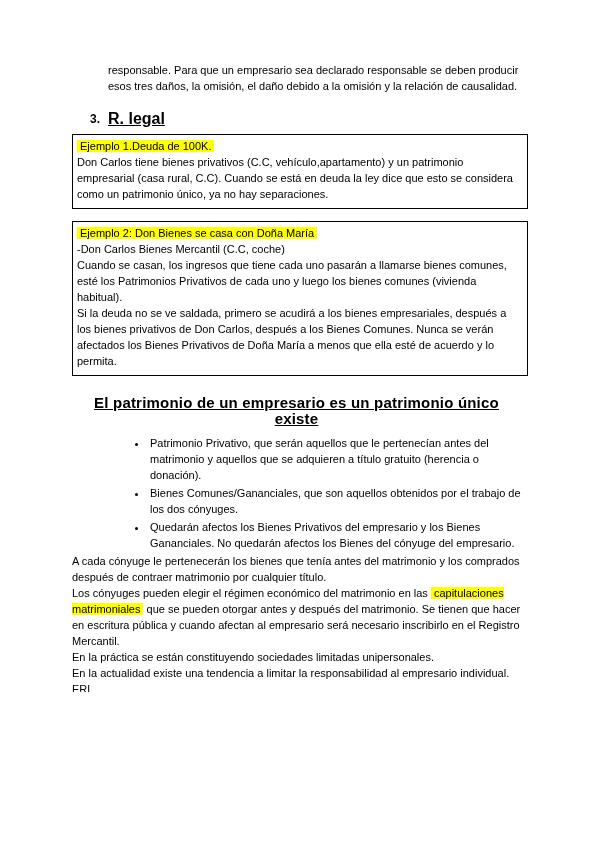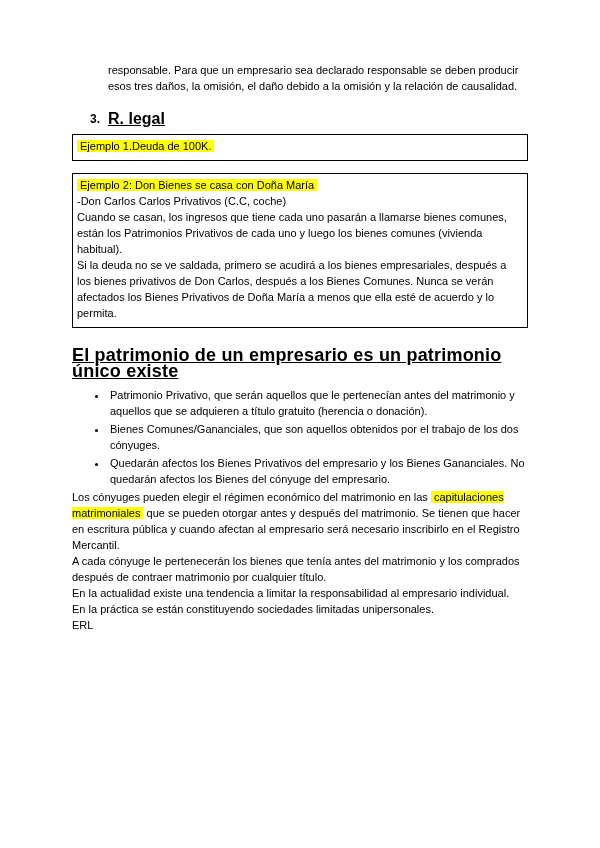--- a/index.html
+++ b/index.html
@@ -28,67 +28,69 @@
   .item-body { margin-bottom: 14px; }
 
   .example-box {
     border: 1.5px solid #000000;
     padding: 3px 5px 6px 4px;
     margin-bottom: 12px;
   }
   mark { background: var(--hl); color: inherit; padding: 0 3px; }
 
   .section-heading {
-    font-size: 18px;
+    font-size: 15px;
     font-weight: bold;
     text-decoration: underline;
     margin: 19px 7px 8px 0;
     letter-spacing: 0.2px;
+    text-align: center;
   }
 
   ul.bullet-list { margin: 0 0 0 0; padding-left: 36px; }
-  ul.bullet-list li { margin-bottom: 2px; padding-left: 2px; }
+  ul.bullet-list li { margin-bottom: 2px; padding-left: 2px; margin-left: 40px; }
 
   .regimen-heading { margin-top: 27px; }
   .section-regimen p { margin: 0; }
 </style>
 </head>
 <body>
 
 <div class="page">
 
   <p class="intro-paragraph indent">responsable. Para que un empresario sea declarado responsable se deben producir esos tres daños, la omisión, el daño debido a la omisión y la relación de causalidad.</p>
 
   <div class="numbered-item">
     <span class="item-number">3.</span>
     <span class="item-title">R. legal</span>
   </div>
 
 
   <div class="example-box">
     <div><mark>Ejemplo 1.Deuda de 100K.</mark></div>
+    <p>Don Carlos tiene bienes privativos (C.C, vehículo,apartamento) y un patrimonio empresarial (casa rural, C.C). Cuando se está en deuda la ley dice que esto se considera como un patrimonio único, ya no hay separaciones.</p>
   </div>
 
   <div class="example-box">
     <div><mark>Ejemplo 2: Don Bienes se casa con Doña María</mark></div>
-    <p>-Don Carlos Carlos Privativos (C.C, coche)</p>
-    <p>Cuando se casan, los ingresos que tiene cada uno pasarán a llamarse bienes comunes, están los Patrimonios Privativos de cada uno y luego los bienes comunes (vivienda habitual).</p>
+    <p>-Don Carlos Bienes Mercantil (C.C, coche)</p>
+    <p>Cuando se casan, los ingresos que tiene cada uno pasarán a llamarse bienes comunes, esté los Patrimonios Privativos de cada uno y luego los bienes comunes (vivienda habitual).</p>
     <p>Si la deuda no se ve saldada, primero se acudirá a los bienes empresariales, después a los bienes privativos de Don Carlos, después a los Bienes Comunes. Nunca se verán afectados los Bienes Privativos de Doña María a menos que ella esté de acuerdo y lo permita.</p>
   </div>
 
   <h2 class="section-heading">El patrimonio de un empresario es un patrimonio único existe</h2>
 
   <ul class="bullet-list">
     <li>Patrimonio Privativo, que serán aquellos que le pertenecían antes del matrimonio y aquellos que se adquieren a título gratuito (herencia o donación).</li>
     <li>Bienes Comunes/Gananciales, que son aquellos obtenidos por el trabajo de los dos cónyuges.</li>
     <li>Quedarán afectos los Bienes Privativos del empresario y los Bienes Gananciales. No quedarán afectos los Bienes del cónyuge del empresario.</li>
   </ul>
 
 
   <div class="section-regimen">
+    <p>A cada cónyuge le pertenecerán los bienes que tenía antes del matrimonio y los comprados después de contraer matrimonio por cualquier título.</p>
     <p><span>Los cónyuges pueden elegir el régimen económico del matrimonio en las </span><mark>capitulaciones matrimoniales</mark><span> que se pueden otorgar antes y después del matrimonio. Se tienen que hacer en escritura pública y cuando afectan al empresario será necesario inscribirlo en el Registro Mercantil.</span></p>
-    <p>A cada cónyuge le pertenecerán los bienes que tenía antes del matrimonio y los comprados después de contraer matrimonio por cualquier título.</p>
+    <p>En la práctica se están constituyendo sociedades limitadas unipersonales.</p>
     <p>En la actualidad existe una tendencia a limitar la responsabilidad al empresario individual.</p>
-    <p>En la práctica se están constituyendo sociedades limitadas unipersonales.</p>
     <p>ERL</p>
   </div>
 
 </div>
 
 </body></html>

